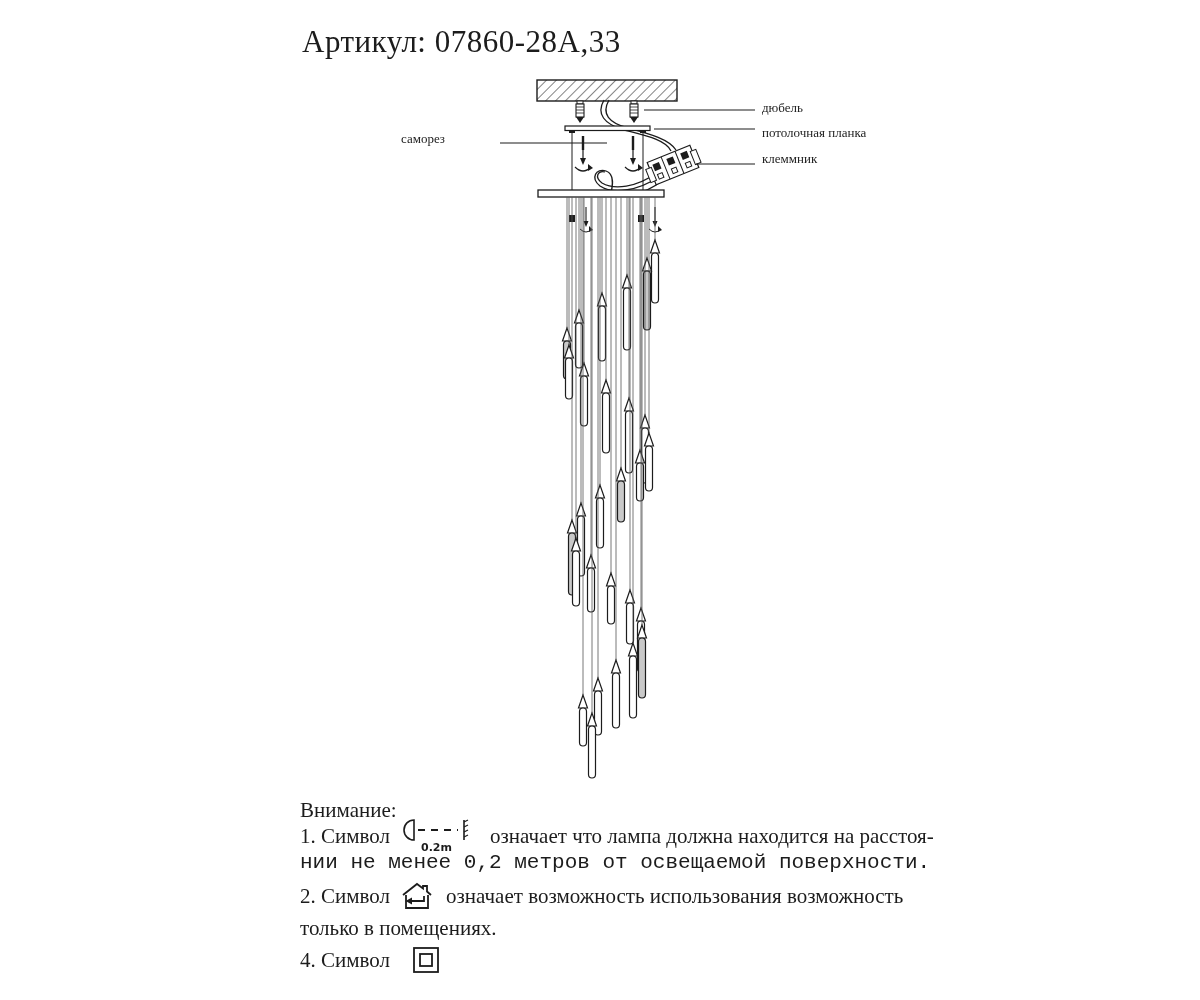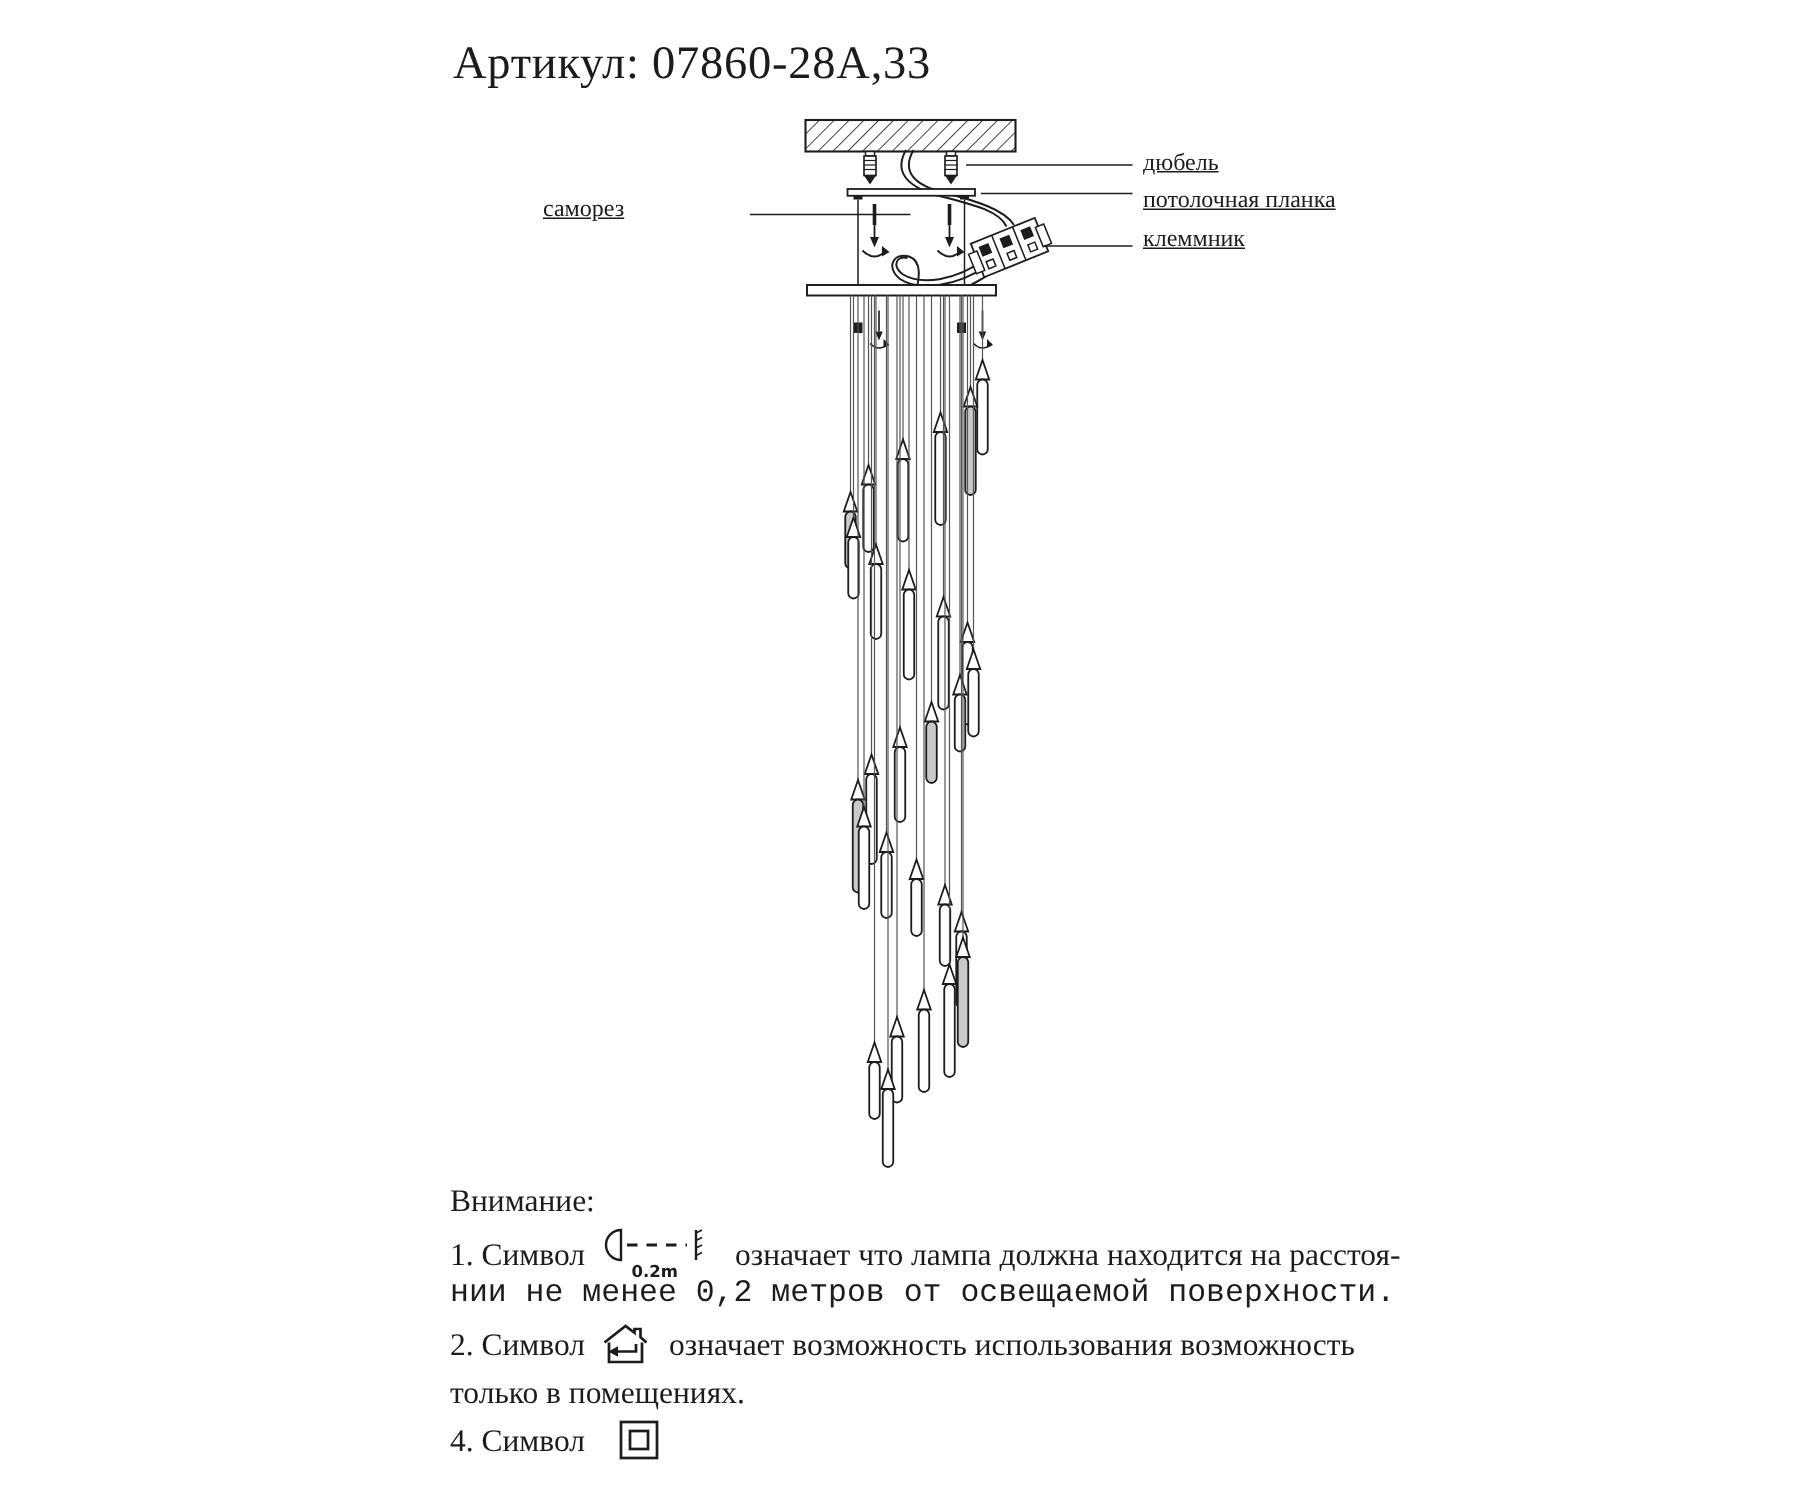--- a/index.html
+++ b/index.html
@@ -5,28 +5,28 @@
   html,body{margin:0;padding:0;background:#fff;}
   .page{
     position:relative;width:1200px;height:1000px;background:#ffffff;
     font-family:"Liberation Serif", serif;color:#1c1c1c;overflow:hidden;margin-left:32px;
   }
   .title{
     position:absolute;left:270px;top:24px;font-size:31px;letter-spacing:.5px;
     white-space:nowrap;
   }
   svg.diagram{position:absolute;left:0;top:0;}
-  .part-label{position:absolute;font-size:16px;white-space:nowrap;text-decoration:underline;}
+  .part-label{position:absolute;font-size:13px;white-space:nowrap;}
   #lbl-dyubel{left:730px;top:100px;}
   #lbl-planka{left:730px;top:125px;}
   #lbl-klemmnik{left:730px;top:151px;}
-  #lbl-samorez{left:330px;top:131px;width:122px;text-align:left;}
+  #lbl-samorez{left:330px;top:131px;width:122px;text-align:center;}
   .attention{position:absolute;left:268px;top:788px;width:660px;font-size:21px;}
   .attn-line{position:absolute;left:0;white-space:nowrap;display:flex;align-items:center;}
-  #ln-head{top:0;}
+  #ln-head{top:10px;}
   #ln-1a{top:30px;}
   #ln-1b{top:63px;font-family:Liberation Mono, monospace;}
   #ln-2a{top:94px;text-align:center;}
   #ln-2b{top:128px;}
   #ln-3a{top:158px;}
   .sym{display:inline-block;vertical-align:middle;}
   .sym-lamp{margin:0 10px 0 12px;}
   .sym-house{margin:0 12px 0 10px;}
   .sym-dins{margin:0 16px 0 22px;}
 </style>

